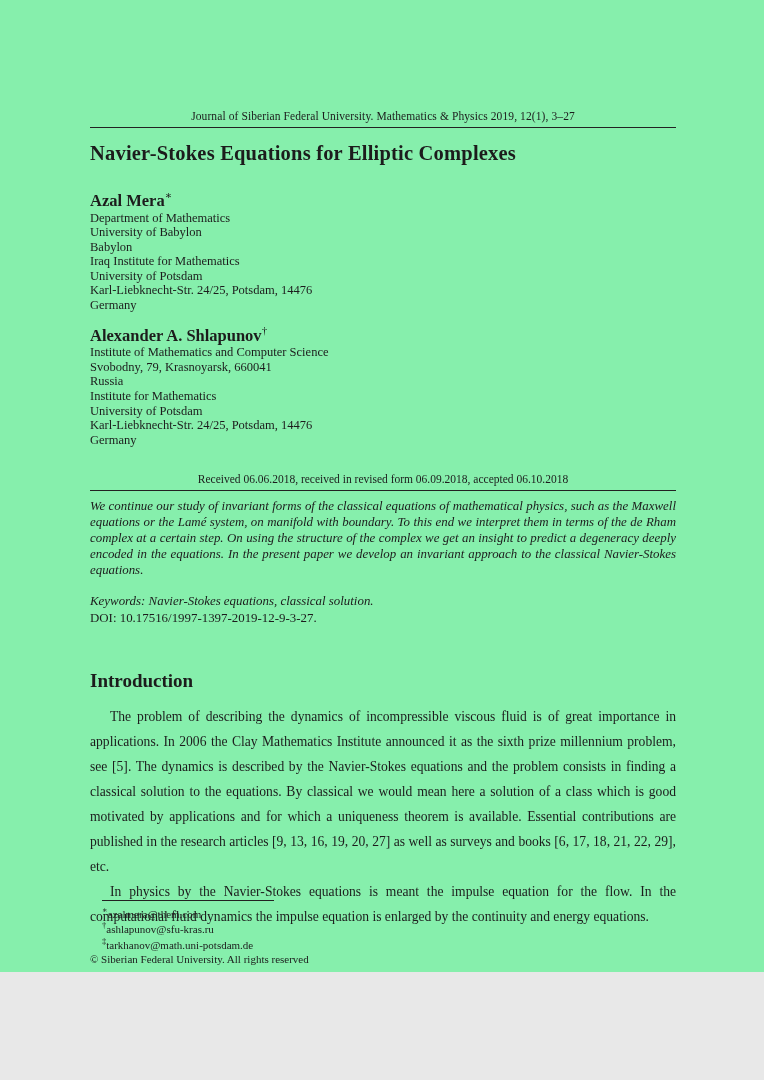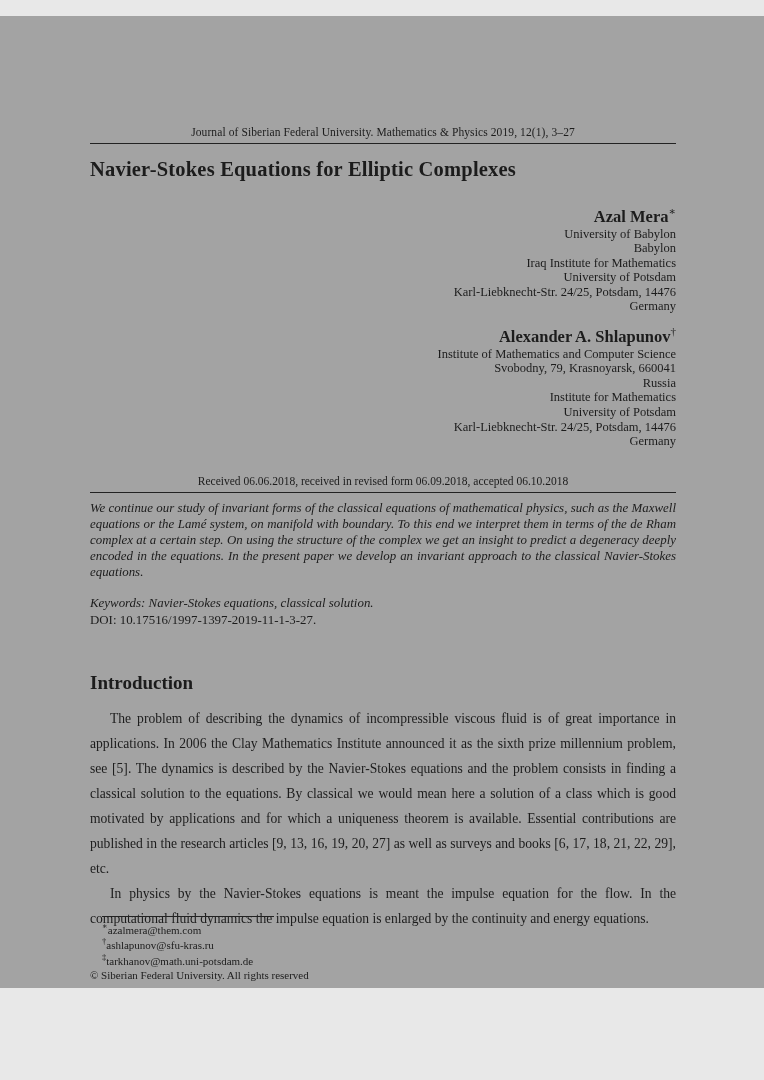--- a/index.html
+++ b/index.html
@@ -1,21 +1,21 @@
 <!DOCTYPE html>
 <html><head>
 <meta charset="utf-8">
 <style>
   html, body { margin: 0; padding: 0; background: #e8e8e8; }
   .page {
     position: relative;
     width: 764px;
     height: 972px;
-    margin: 16px auto;
-    background: #a3a3a3;
+    margin: 0 auto;
+    background: #86efac;
     font-family: "Liberation Serif", "DejaVu Serif", serif;
     color: #1c1c1c;
     overflow: hidden;
   }
   .content {
     position: absolute;
     left: 90px;
     top: 0;
     width: 586px;
   }
@@ -35,21 +35,20 @@
     font-size: 13px;
   }
   .paper-title {
     margin: 14px 0 0 0;
     font-size: 20.5px;
     font-weight: bold;
     letter-spacing: 0.2px;
   }
   .authors {
     margin-top: 20px;
-    text-align: right;
   }
   .author-name {
     font-size: 16.5px;
     font-weight: bold;
     margin-top: 7px;
     line-height: 20px;
   }
   .author-name sup { font-size: 11px; font-weight: normal; }
   .affil {
     font-size: 12.5px;
@@ -131,20 +130,21 @@
 
     <div class="journal-header">Journal of Siberian Federal University. Mathematics &amp; Physics 2019, 12(1), 3–27</div>
     <hr class="hrule">
 
 
     <h1 class="paper-title">Navier-Stokes Equations for Elliptic Complexes</h1>
 
     <div class="authors">
 
       <div class="author-name"><span>Azal Mera</span><sup>∗</sup></div>
+      <div class="affil">Department of Mathematics</div>
       <div class="affil">University of Babylon</div>
       <div class="affil">Babylon</div>
       <div class="affil">Iraq Institute for Mathematics</div>
       <div class="affil">University of Potsdam</div>
       <div class="affil">Karl-Liebknecht-Str. 24/25, Potsdam, 14476</div>
       <div class="affil">Germany</div>
 
       <div class="author-name"><span>Alexander A. Shlapunov</span><sup>†</sup></div>
       <div class="affil">Institute of Mathematics and Computer Science</div>
       <div class="affil">Svobodny, 79, Krasnoyarsk, 660041</div>
@@ -156,21 +156,21 @@
       <div class="affil">Germany</div>
 
     </div>
 
     <div class="received">Received 06.06.2018, received in revised form 06.09.2018, accepted 06.10.2018</div>
     <hr class="hrule">
 
     <div class="abstract">We continue our study of invariant forms of the classical equations of mathematical physics, such as the Maxwell equations or the Lamé system, on manifold with boundary. To this end we interpret them in terms of the de Rham complex at a certain step. On using the structure of the complex we get an insight to predict a degeneracy deeply encoded in the equations. In the present paper we develop an invariant approach to the classical Navier-Stokes equations.</div>
 
     <div class="keywords">Keywords: Navier-Stokes equations, classical solution.</div>
-    <div class="doi">DOI: 10.17516/1997-1397-2019-11-1-3-27.</div>
+    <div class="doi">DOI: 10.17516/1997-1397-2019-12-9-3-27.</div>
 
     <h2 class="section-heading">Introduction</h2>
 
     <p class="body-para">The problem of describing the dynamics of incompressible viscous fluid is of great importance in applications. In 2006 the Clay Mathematics Institute announced it as the sixth prize millennium problem, see [5]. The dynamics is described by the Navier-Stokes equations and the problem consists in finding a classical solution to the equations. By classical we would mean here a solution of a class which is good motivated by applications and for which a uniqueness theorem is available. Essential contributions are published in the research articles [9, 13, 16, 19, 20, 27] as well as surveys and books [6, 17, 18, 21, 22, 29], etc.</p>
     <p class="body-para">In physics by the Navier-Stokes equations is meant the impulse equation for the flow. In the computational fluid dynamics the impulse equation is enlarged by the continuity and energy equations.</p>
 
   </div>
 
   <div class="footnotes">
     <hr class="footnote-rule">

